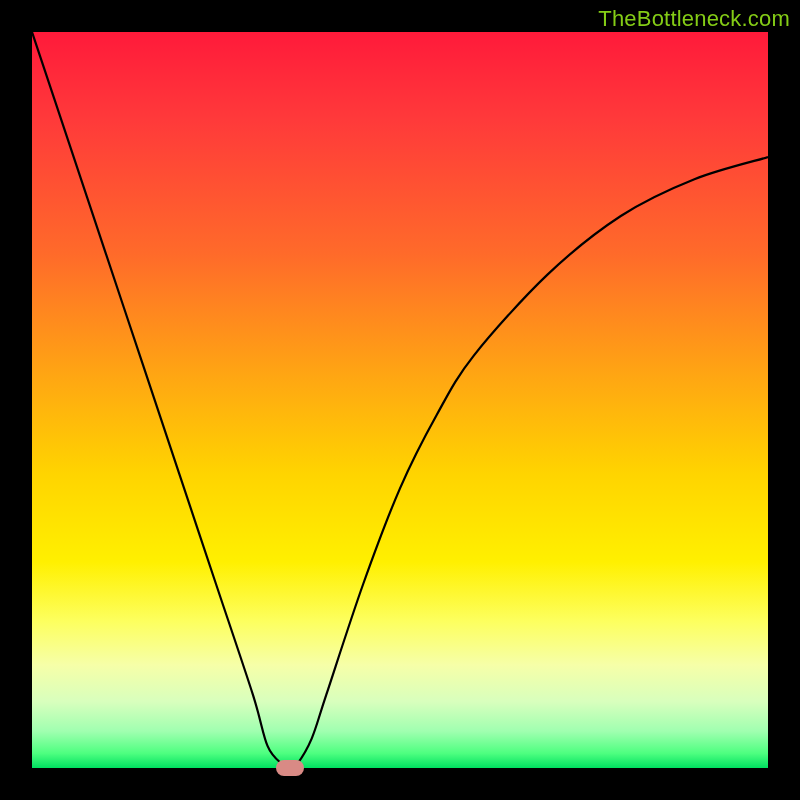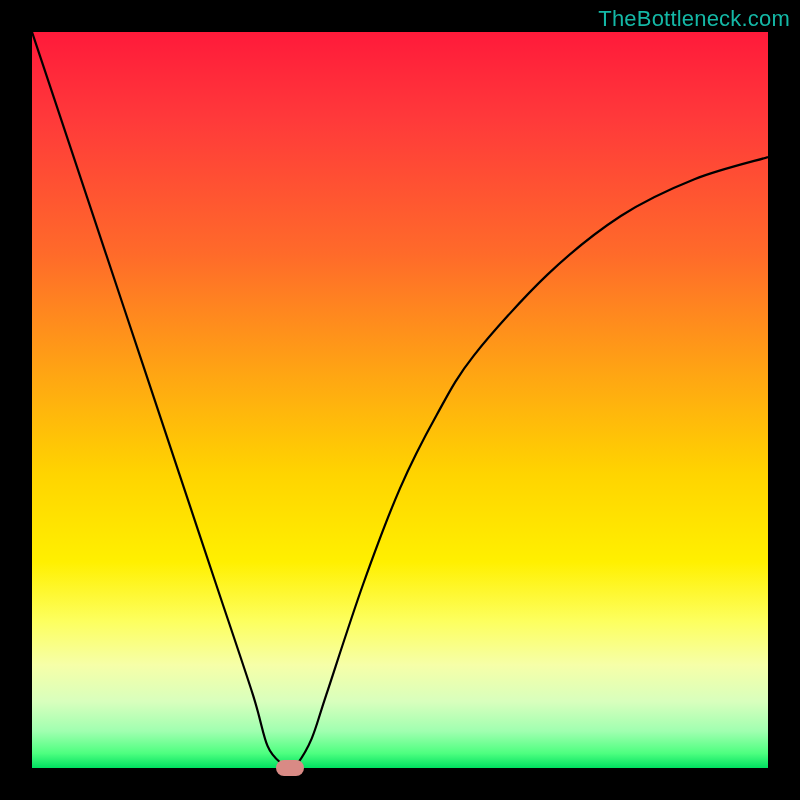--- a/index.html
+++ b/index.html
@@ -29,21 +29,21 @@
       #d8ffbd 91%,
       #a0ffb0 95%,
       #4eff80 98%,
       #00e060 100%
     );
   }
   .attribution {
     position: absolute;
     top: 6px;
     right: 10px;
-    color: #14b8a6;
+    color: #84cc16;
     font-size: 22px;
     font-weight: 400;
     letter-spacing: 0.2px;
   }
   .marker {
     position: absolute;
     width: 28px;
     height: 16px;
     background: #d98a85;
     border-radius: 8px;

